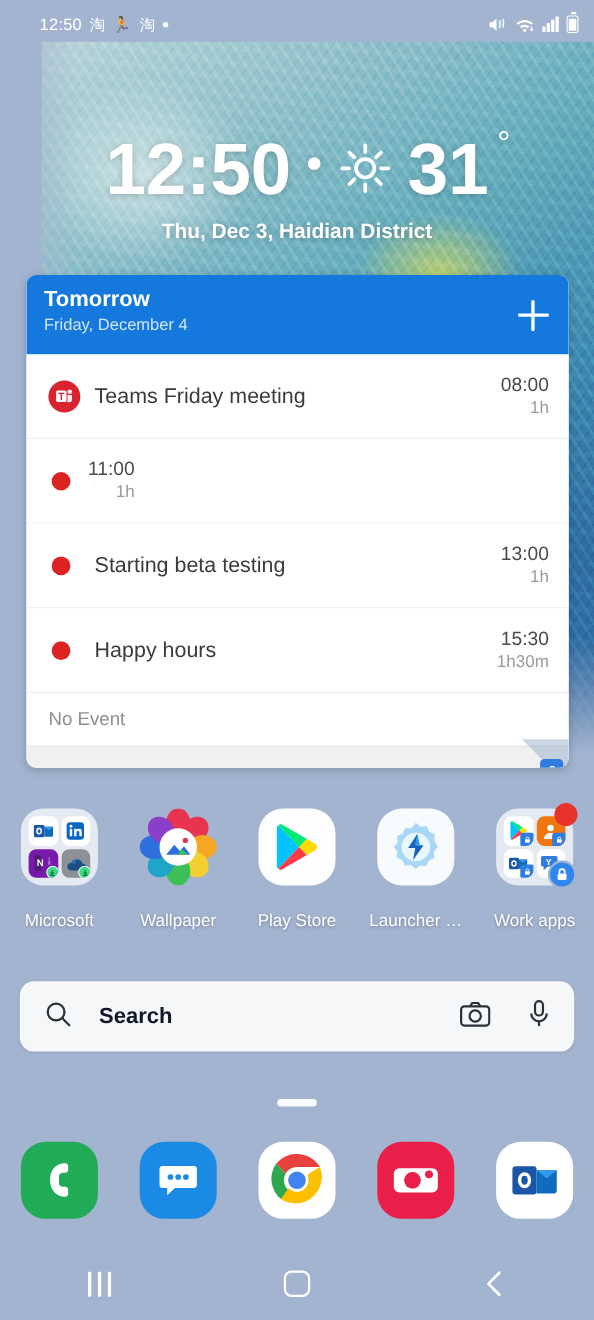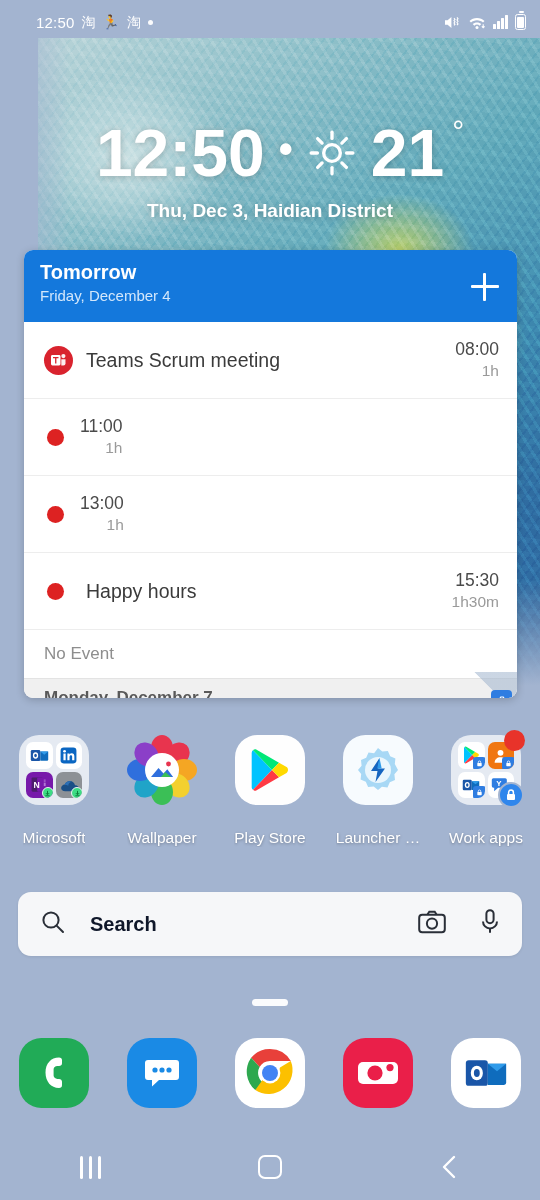--- a/index.html
+++ b/index.html
@@ -253,21 +253,21 @@
           <path d="M24 38v6"></path>
         <path d="M4 24h6"></path>
           <path d="M38 24h6"></path>
         <path d="M10.2 10.2l4.3 4.3"></path>
           <path d="M33.5 33.5l4.3 4.3"></path>
         <path d="M37.8 10.2l-4.3 4.3"></path>
           <path d="M14.5 33.5l-4.3 4.3"></path>
       </g>
     </svg>
     <span class="temp">
-      <span>21</span>
+      <span>31</span>
       <span class="deg">°</span>
     </span>
   </div>
   <div class="row2">Thu, Dec 3,  Haidian District</div>
 </div>
 
 <div id="calwidget">
   <div class="cal-header">
     <div class="htext">
       <div class="h1">Tomorrow</div>
@@ -280,62 +280,62 @@
     <div class="bullet">
       <div class="teamsicon">
         <svg width="17" height="16" viewBox="0 0 17 16">
           <rect x="1" y="3" width="9.5" height="10.5" rx="1.4" fill="#fff"></rect>
           <path d="M3 5.6h5.5M5.75 5.6v6" stroke="#d9232e" stroke-width="1.3"></path>
           <circle cx="13.4" cy="4.1" r="2.1" fill="#fff" opacity=".92"></circle>
           <path d="M11.3 7.2h4.2v4.3a2.1 2.1 0 0 1-2.1 2.1h-2.1z" fill="#fff" opacity=".92"></path>
         </svg>
       </div>
     </div>
-    <div class="title">Teams Scrum meeting</div>
+    <div class="title">Teams Friday meeting</div>
     <div class="times">
       <div class="t1">08:00</div>
       <div class="t2">1h</div>
     </div>
   </div>
 
   <div class="ev-row">
     <div class="bullet">
       <div class="dotred"></div>
     </div>
     <div class="times">
       <div class="t1">11:00</div>
       <div class="t2">1h</div>
     </div>
   </div>
 
   <div class="ev-row">
     <div class="bullet">
       <div class="dotred"></div>
     </div>
+    <div class="title">Starting beta testing</div>
     <div class="times">
       <div class="t1">13:00</div>
       <div class="t2">1h</div>
     </div>
   </div>
 
   <div class="ev-row">
     <div class="bullet">
       <div class="dotred"></div>
     </div>
     <div class="title">Happy hours</div>
     <div class="times">
       <div class="t1">15:30</div>
       <div class="t2">1h30m</div>
     </div>
   </div>
 
   <div class="noevent">No Event</div>
 
   <div class="cal-footer">
-    <span>Monday, December 7</span>
     <span class="resize-corner"></span>
     <span class="work-badge">
       <svg width="12" height="12" viewBox="0 0 12 12">
         <rect x="1.2" y="4" width="9.6" height="6.6" rx="1" fill="#fff"></rect>
         <path d="M4.2 4V2.9c0-.5.4-.9.9-.9h1.8c.5 0 .9.4.9.9V4" stroke="#fff" stroke-width="1.1" fill="none"></path>
         <rect x="5.4" y="5.6" width="1.2" height="2.4" rx=".5" fill="#2f7de1"></rect>
       </svg>
     </span>
   </div>
 </div>

